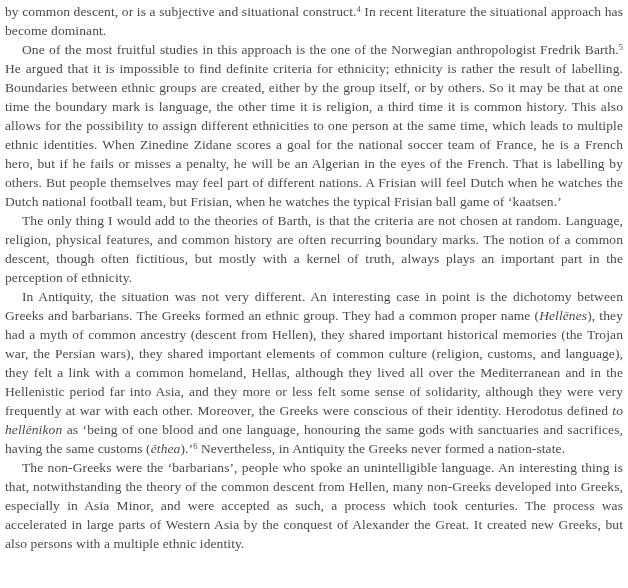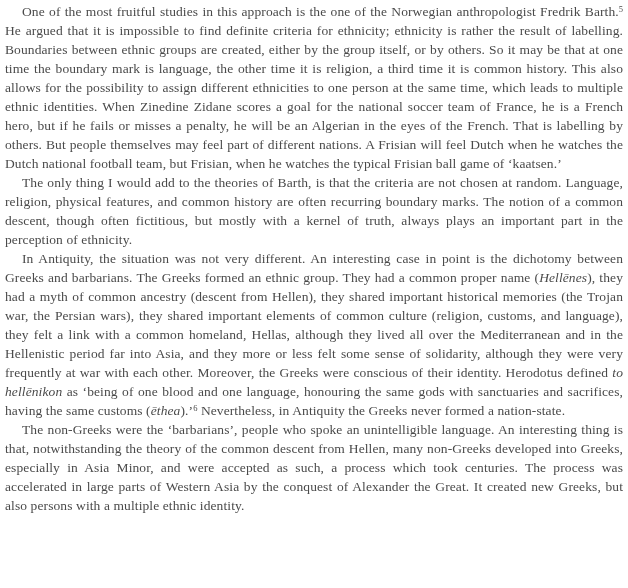--- a/index.html
+++ b/index.html
@@ -40,18 +40,19 @@
   }
   i {
     font-style: italic;
   }
 </style>
 </head>
 <body style="background: rgb(255, 255, 255); color: rgb(74, 74, 74);">
 
 <main class="page">
   <div class="page-text">
+      <p class="para"><span>by common descent, or is a subjective and situational construct.</span><sup class="fn">4</sup><span> In recent literature the situational approach has become dominant.</span></p>
       <p class="para indent"><span>One of the most fruitful studies in this approach is the one of the Norwegian anthropologist Fredrik Barth.</span><sup class="fn">5</sup><span> He argued that it is impossible to find definite criteria for ethnicity; ethnicity is rather the result of labelling. Boundaries between ethnic groups are created, either by the group itself, or by others. So it may be that at one time the boundary mark is language, the other time it is religion, a third time it is common history. This also allows for the possibility to assign different ethnicities to one person at the same time, which leads to multiple ethnic identities. When Zinedine Zidane scores a goal for the national soccer team of France, he is a French hero, but if he fails or misses a penalty, he will be an Algerian in the eyes of the French. That is labelling by others. But people themselves may feel part of different nations. A Frisian will feel Dutch when he watches the Dutch national football team, but Frisian, when he watches the typical Frisian ball game of ‘kaatsen.’</span></p>
       <p class="para indent"><span>The only thing I would add to the theories of Barth, is that the criteria are not chosen at random. Language, religion, physical features, and common history are often recurring boundary marks. The notion of a common descent, though often fictitious, but mostly with a kernel of truth, always plays an important part in the perception of ethnicity.</span></p>
       <p class="para indent"><span>In Antiquity, the situation was not very different. An interesting case in point is the dichotomy between Greeks and barbarians. The Greeks formed an ethnic group. They had a common proper name (</span><i>Hellēnes</i><span>), they had a myth of common ancestry (descent from Hellen), they shared important historical memories (the Trojan war, the Persian wars), they shared important elements of common culture (religion, customs, and language), they felt a link with a common homeland, Hellas, although they lived all over the Mediterranean and in the Hellenistic period far into Asia, and they more or less felt some sense of solidarity, although they were very frequently at war with each other. Moreover, the Greeks were conscious of their identity. Herodotus defined </span><i>to hellēnikon</i><span> as ‘being of one blood and one language, honouring the same gods with sanctuaries and sacrifices, having the same customs (</span><i>ēthea</i><span>).’</span><sup class="fn">6</sup><span> Nevertheless, in Antiquity the Greeks never formed a nation-state.</span></p>
       <p class="para indent"><span>The non-Greeks were the ‘barbarians’, people who spoke an unintelligible language. An interesting thing is that, notwithstanding the theory of the common descent from Hellen, many non-Greeks developed into Greeks, especially in Asia Minor, and were accepted as such, a process which took centuries. The process was accelerated in large parts of Western Asia by the conquest of Alexander the Great. It created new Greeks, but also persons with a multiple ethnic identity.</span></p>
     </div>
 </main>
 
 </body></html>

